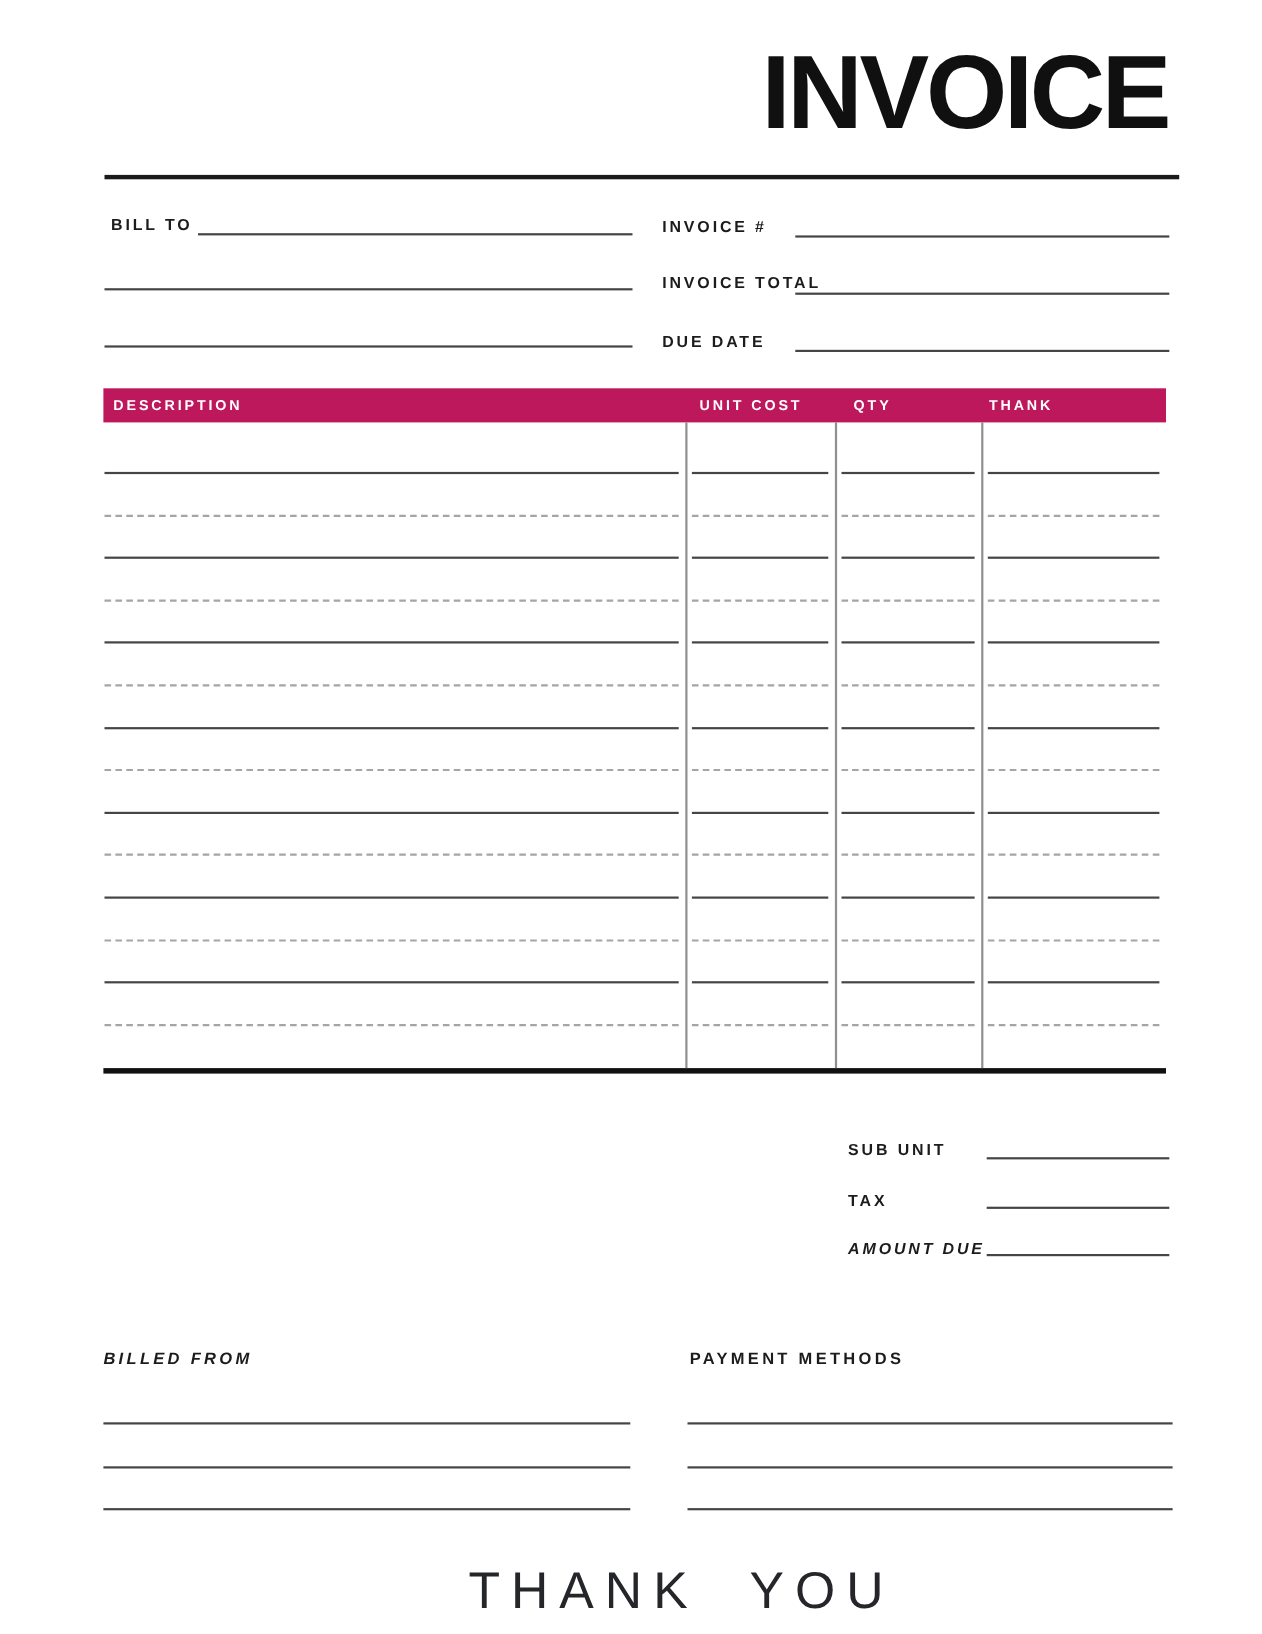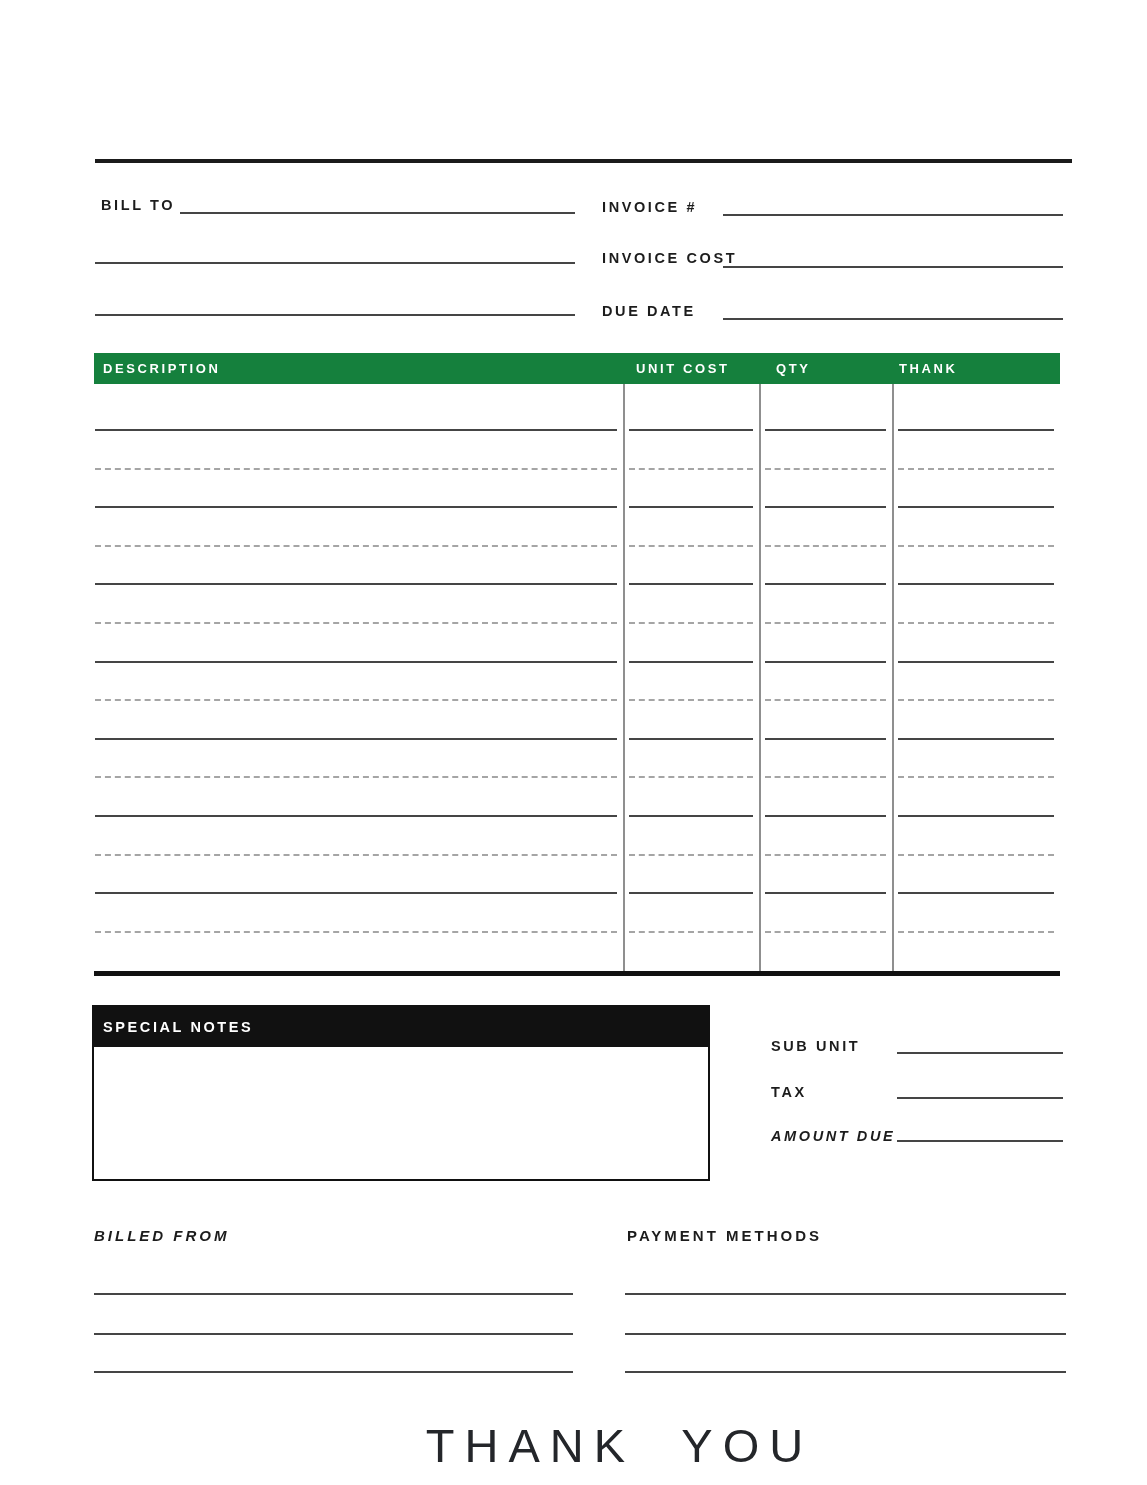--- a/index.html
+++ b/index.html
@@ -28,21 +28,21 @@
   .top-rule{left:95px;top:159px;width:977px;height:4px;background:#1b1b1b;}
   
   .field-label{
     font-size:14.5px;font-weight:bold;letter-spacing:2.6px;
     color:#1c1c1c;white-space:nowrap;
   }
   .fill-line{height:0;border-bottom:2px solid var(--line-solid);}
   
   .table-wrap{left:94px;top:353px;width:966px;}
   .thead{
-    display:flex;height:31px;background:#15803d;color:#ffffff;
+    display:flex;height:31px;background:#be185d;color:#ffffff;
   }
   .thcell{
     font-size:13px;font-weight:bold;letter-spacing:2.6px;
     line-height:32px;white-space:nowrap;overflow:hidden;
   }
   .thcell.c0{width:529px;padding-left:9px;}
   .thcell.c1{width:136px;padding-left:13px;}
   .thcell.c2{width:133px;padding-left:17px;}
   .thcell.c3{width:168px;padding-left:7px;}
   .tbody{position:relative;width:966px;}
@@ -79,31 +79,32 @@
     letter-spacing:10px;word-spacing:24px;
     color:#24262a;
     margin-left:46px;
   }
 </style>
 </head>
 <body>
 
 <div class="page">
 
+  <div class="abs title">INVOICE</div>
   <div class="abs top-rule"></div>
 
   <div class="abs field-label" style="left:101px;top:197px;">BILL TO</div>
   <div class="abs fill-line" style="left:180px;top:212px;width:395px;"></div>
   <div class="abs fill-line" style="left:95px;top:262px;width:480px;"></div>
   <div class="abs fill-line" style="left:95px;top:314px;width:480px;"></div>
 
   <div class="abs field-label" style="left:602px;top:199px;">INVOICE #</div>
   <div class="abs fill-line" style="left:723px;top:214px;width:340px;"></div>
 
-  <div class="abs field-label" style="left:602px;top:250px;">INVOICE COST</div>
+  <div class="abs field-label" style="left:602px;top:250px;">INVOICE TOTAL</div>
   <div class="abs fill-line" style="left:723px;top:266px;width:340px;"></div>
 
   <div class="abs field-label" style="left:602px;top:303px;">DUE DATE</div>
   <div class="abs fill-line" style="left:723px;top:318px;width:340px;"></div>
 
   <div class="abs table-wrap">
     <div class="thead">
       <div class="thcell c0">DESCRIPTION</div>
       <div class="thcell c1">UNIT COST</div>
       <div class="thcell c2">QTY</div>
@@ -313,24 +314,20 @@
         <div class="trow">
           <div class="tcell c0"></div>
           <div class="tcell c1"></div>
           <div class="tcell c2"></div>
           <div class="tcell c3"></div>
         </div>
       </div>
     <div class="table-bottom"></div>
   </div>
 
-  <div class="abs notes-box">
-    <div class="notes-head">SPECIAL NOTES</div>
-    <div class="notes-body"></div>
-  </div>
 
   <div class="abs field-label" style="left:771px;top:1038px;">SUB UNIT</div>
   <div class="abs fill-line totals-line" style="left:897px;top:1052px;"></div>
 
   <div class="abs field-label" style="left:771px;top:1084px;">TAX</div>
   <div class="abs fill-line totals-line" style="left:897px;top:1097px;"></div>
 
   <div class="abs field-label" style="left:771px;top:1128px;font-style:italic;">AMOUNT DUE</div>
   <div class="abs fill-line totals-line" style="left:897px;top:1140px;"></div>
 

